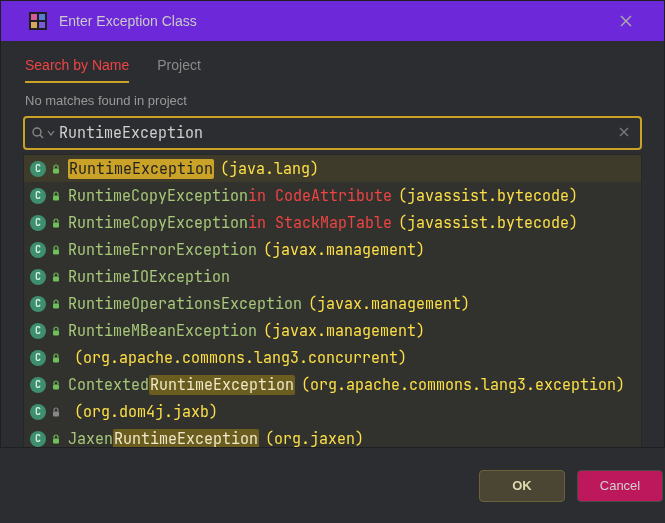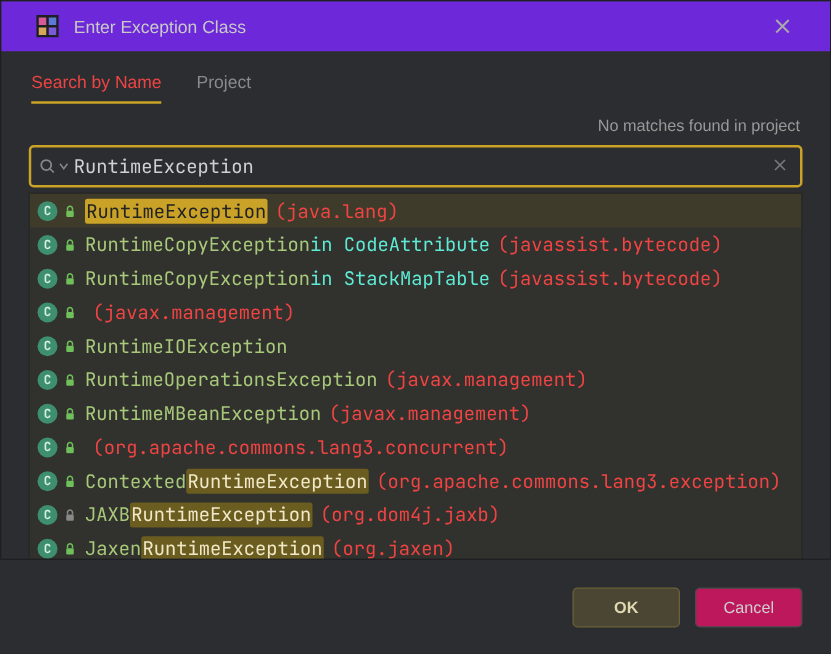--- a/index.html
+++ b/index.html
@@ -49,21 +49,21 @@
     font-size: 14px;
     color: #8a8a8a;
     cursor: pointer;
     border-bottom: 2px solid transparent;
   }
   .tab.active {
     color: #ef4444;
     border-bottom: 2px solid #c9a227;
   }
   .status-line {
-    text-align: right;
+    text-align: left;
     color: #999;
     font-size: 13px;
     padding: 10px 2px 8px 2px;
   }
   .search-wrap {
     border: 2px solid #c9a227;
     border-radius: 4px;
     background: #2b2d30;
     display: flex;
     align-items: center;
@@ -125,33 +125,33 @@
   .row .lock {
     width: 12px; height: 12px;
     margin-right: 6px;
     flex-shrink: 0;
     display: inline-flex; align-items: center; justify-content: center;
   }
   .row .lock.green svg { color: #6fbf5a; }
   .row .lock.gray svg { color: #888; }
   .row .name { color: #a8c97a; }
   .row .name .hl { background: #6b5c1f; color: #f0e9c8; border-radius:2px; padding:0 1px;}
-  .row .ctx { color: #5eead4; }
-  .row .pkg { color: #ef4444; margin-left: 6px; }
+  .row .ctx { color: #ef4444; }
+  .row .pkg { color: #fde047; margin-left: 6px; }
   .row.selected .name .hl { background: #c9a227; color: #222; }
   .row.selected { background: rgba(90,80,40,0.35); }
   .footer {
     position: absolute;
     bottom: 0; left: 0; right: 0;
     height: 76px;
     display: flex;
     justify-content: flex-end;
     align-items: center;
     gap: 12px;
-    padding: 0 23px;
+    padding: 0 2px;
     background: #2b2d30;
     border-top: 1px solid #1e1f22;
   }
   .btn {
     min-width: 86px;
     height: 32px;
     border-radius: 4px;
     border: 1px solid #4a4a4a;
     background: #be185d;
     color: #d0d0d0;
@@ -251,20 +251,21 @@
         <span class="pkg">(javassist.bytecode)</span>
       </div>
       <div class="row">
         <span class="ic class">C</span>
         <span class="lock green">
           <svg width="10" height="10" viewBox="0 0 10 10">
             <rect x="2" y="4.5" width="6" height="5" rx="1" fill="currentColor"></rect>
             <path d="M3 4.5 V3 a2 2 0 0 1 4 0 V4.5" fill="none" stroke="currentColor" stroke-width="1.2"></path>
           </svg>
         </span>
+        <span class="name">RuntimeErrorException</span>
         <span class="pkg">(javax.management)</span>
       </div>
       <div class="row">
         <span class="ic class">C</span>
         <span class="lock green">
           <svg width="10" height="10" viewBox="0 0 10 10">
             <rect x="2" y="4.5" width="6" height="5" rx="1" fill="currentColor"></rect>
             <path d="M3 4.5 V3 a2 2 0 0 1 4 0 V4.5" fill="none" stroke="currentColor" stroke-width="1.2"></path>
           </svg>
         </span>
@@ -314,21 +315,20 @@
         <span class="pkg">(org.apache.commons.lang3.exception)</span>
       </div>
       <div class="row">
         <span class="ic class">C</span>
         <span class="lock gray">
           <svg width="10" height="10" viewBox="0 0 10 10">
             <rect x="2" y="4.5" width="6" height="5" rx="1" fill="currentColor"></rect>
             <path d="M3 4.5 V3 a2 2 0 0 1 4 0 V4.5" fill="none" stroke="currentColor" stroke-width="1.2"></path>
           </svg>
         </span>
-        <span class="name">JAXB<span class="hl">RuntimeException</span></span>
         <span class="pkg">(org.dom4j.jaxb)</span>
       </div>
       <div class="row">
         <span class="ic class">C</span>
         <span class="lock green">
           <svg width="10" height="10" viewBox="0 0 10 10">
             <rect x="2" y="4.5" width="6" height="5" rx="1" fill="currentColor"></rect>
             <path d="M3 4.5 V3 a2 2 0 0 1 4 0 V4.5" fill="none" stroke="currentColor" stroke-width="1.2"></path>
           </svg>
         </span>

